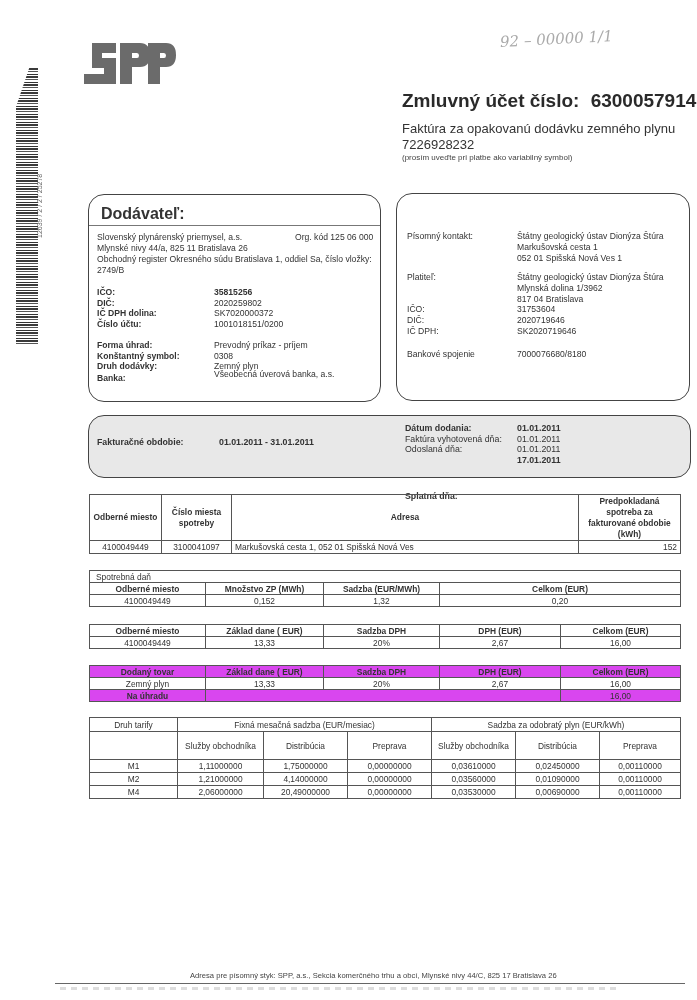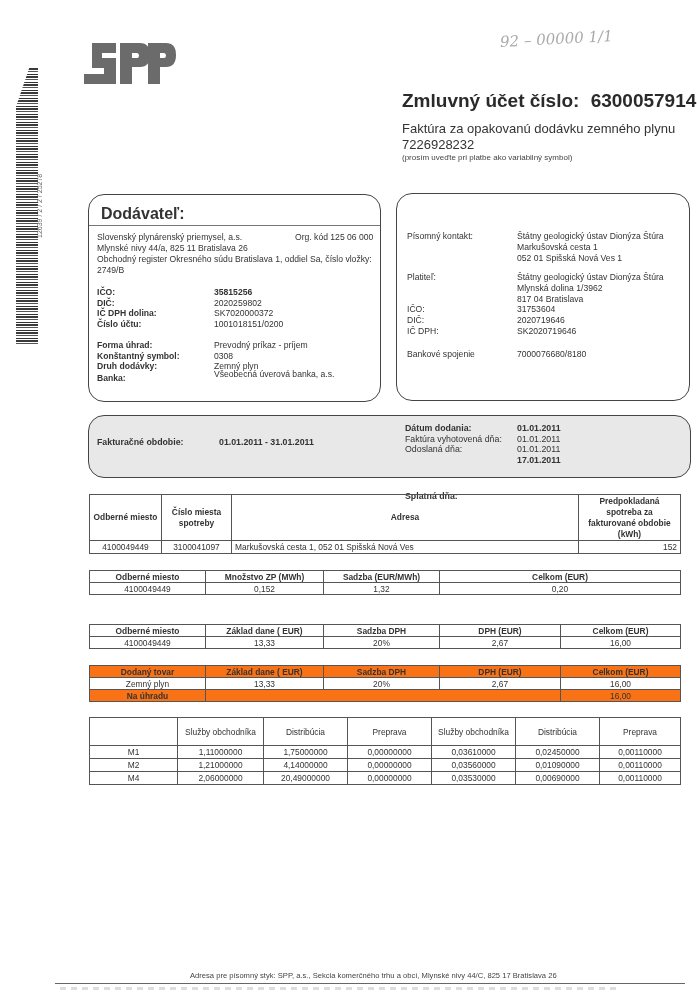--- a/index.html
+++ b/index.html
@@ -38,21 +38,21 @@
   
   #period { position: absolute; left: 88px; top: 415px; width: 603px; height: 63px; border: 1.2px solid #444; border-radius: 16px;
     background: #e8e8e8; }
   .pd { position: absolute; font-size: 8.8px; white-space: nowrap; color: #333; }
   .pd.b { font-weight: bold; }
 
   
   table { position: absolute; border-collapse: collapse; font-size: 8.4px; color: #333; }
   td, th { border: 1px solid #555; text-align: center; padding: 0 3px; font-weight: normal; }
   th { font-weight: bold; }
-  .shaded { background: #f97316; }
+  .shaded { background: #d946ef; }
 
   #t-place { left: 89px; top: 494px; width: 592px; }
   #t-place th { height: 46px; line-height: 11px; }
   #t-place td { height: 13px; }
 
   #t-excise { left: 89px; top: 570px; width: 592px; }
   #t-excise td, #t-excise th { height: 12px; }
   #t-excise .cap { text-align: left; font-weight: normal; padding-left: 6px; }
 
   #t-vat { left: 89px; top: 624px; width: 592px; }
@@ -187,20 +187,23 @@
 </table>
 
 <table id="t-excise">
   <colgroup>
       <col style="width:116px">
       <col style="width:118px">
       <col style="width:116px">
       <col>
     </colgroup>
   <tbody>
+      <tr>
+    <th colspan="4" class="cap">Spotrebná daň</th>
+  </tr>
   <tr>
     <th>Odberné miesto</th>
     <th>Množstvo ZP (MWh)</th>
     <th>Sadzba (EUR/MWh)</th>
     <th>Celkom (EUR)</th>
   </tr>
   <tr>
     <td>4100049449</td>
     <td>0,152</td>
     <td>1,32</td>
@@ -270,20 +273,25 @@
   <colgroup>
       <col style="width:88px">
       <col style="width:86px">
       <col style="width:84px">
       <col style="width:84px">
       <col style="width:84px">
       <col style="width:84px">
       <col>
     </colgroup>
   <tbody>
+      <tr>
+    <th style="font-weight:normal">Druh  tarify</th>
+    <th colspan="3" style="font-weight:normal">Fixná mesačná sadzba (EUR/mesiac)</th>
+    <th colspan="3" style="font-weight:normal">Sadzba za odobratý plyn  (EUR/kWh)</th>
+  </tr>
   <tr>
     <th class="two"></th>
     <th class="two" style="font-weight:normal">Služby obchodníka</th>
     <th class="two" style="font-weight:normal">Distribúcia</th>
     <th class="two" style="font-weight:normal">Preprava</th>
     <th class="two" style="font-weight:normal">Služby obchodníka</th>
     <th class="two" style="font-weight:normal">Distribúcia</th>
     <th class="two" style="font-weight:normal">Preprava</th>
   </tr>
   </tbody>

